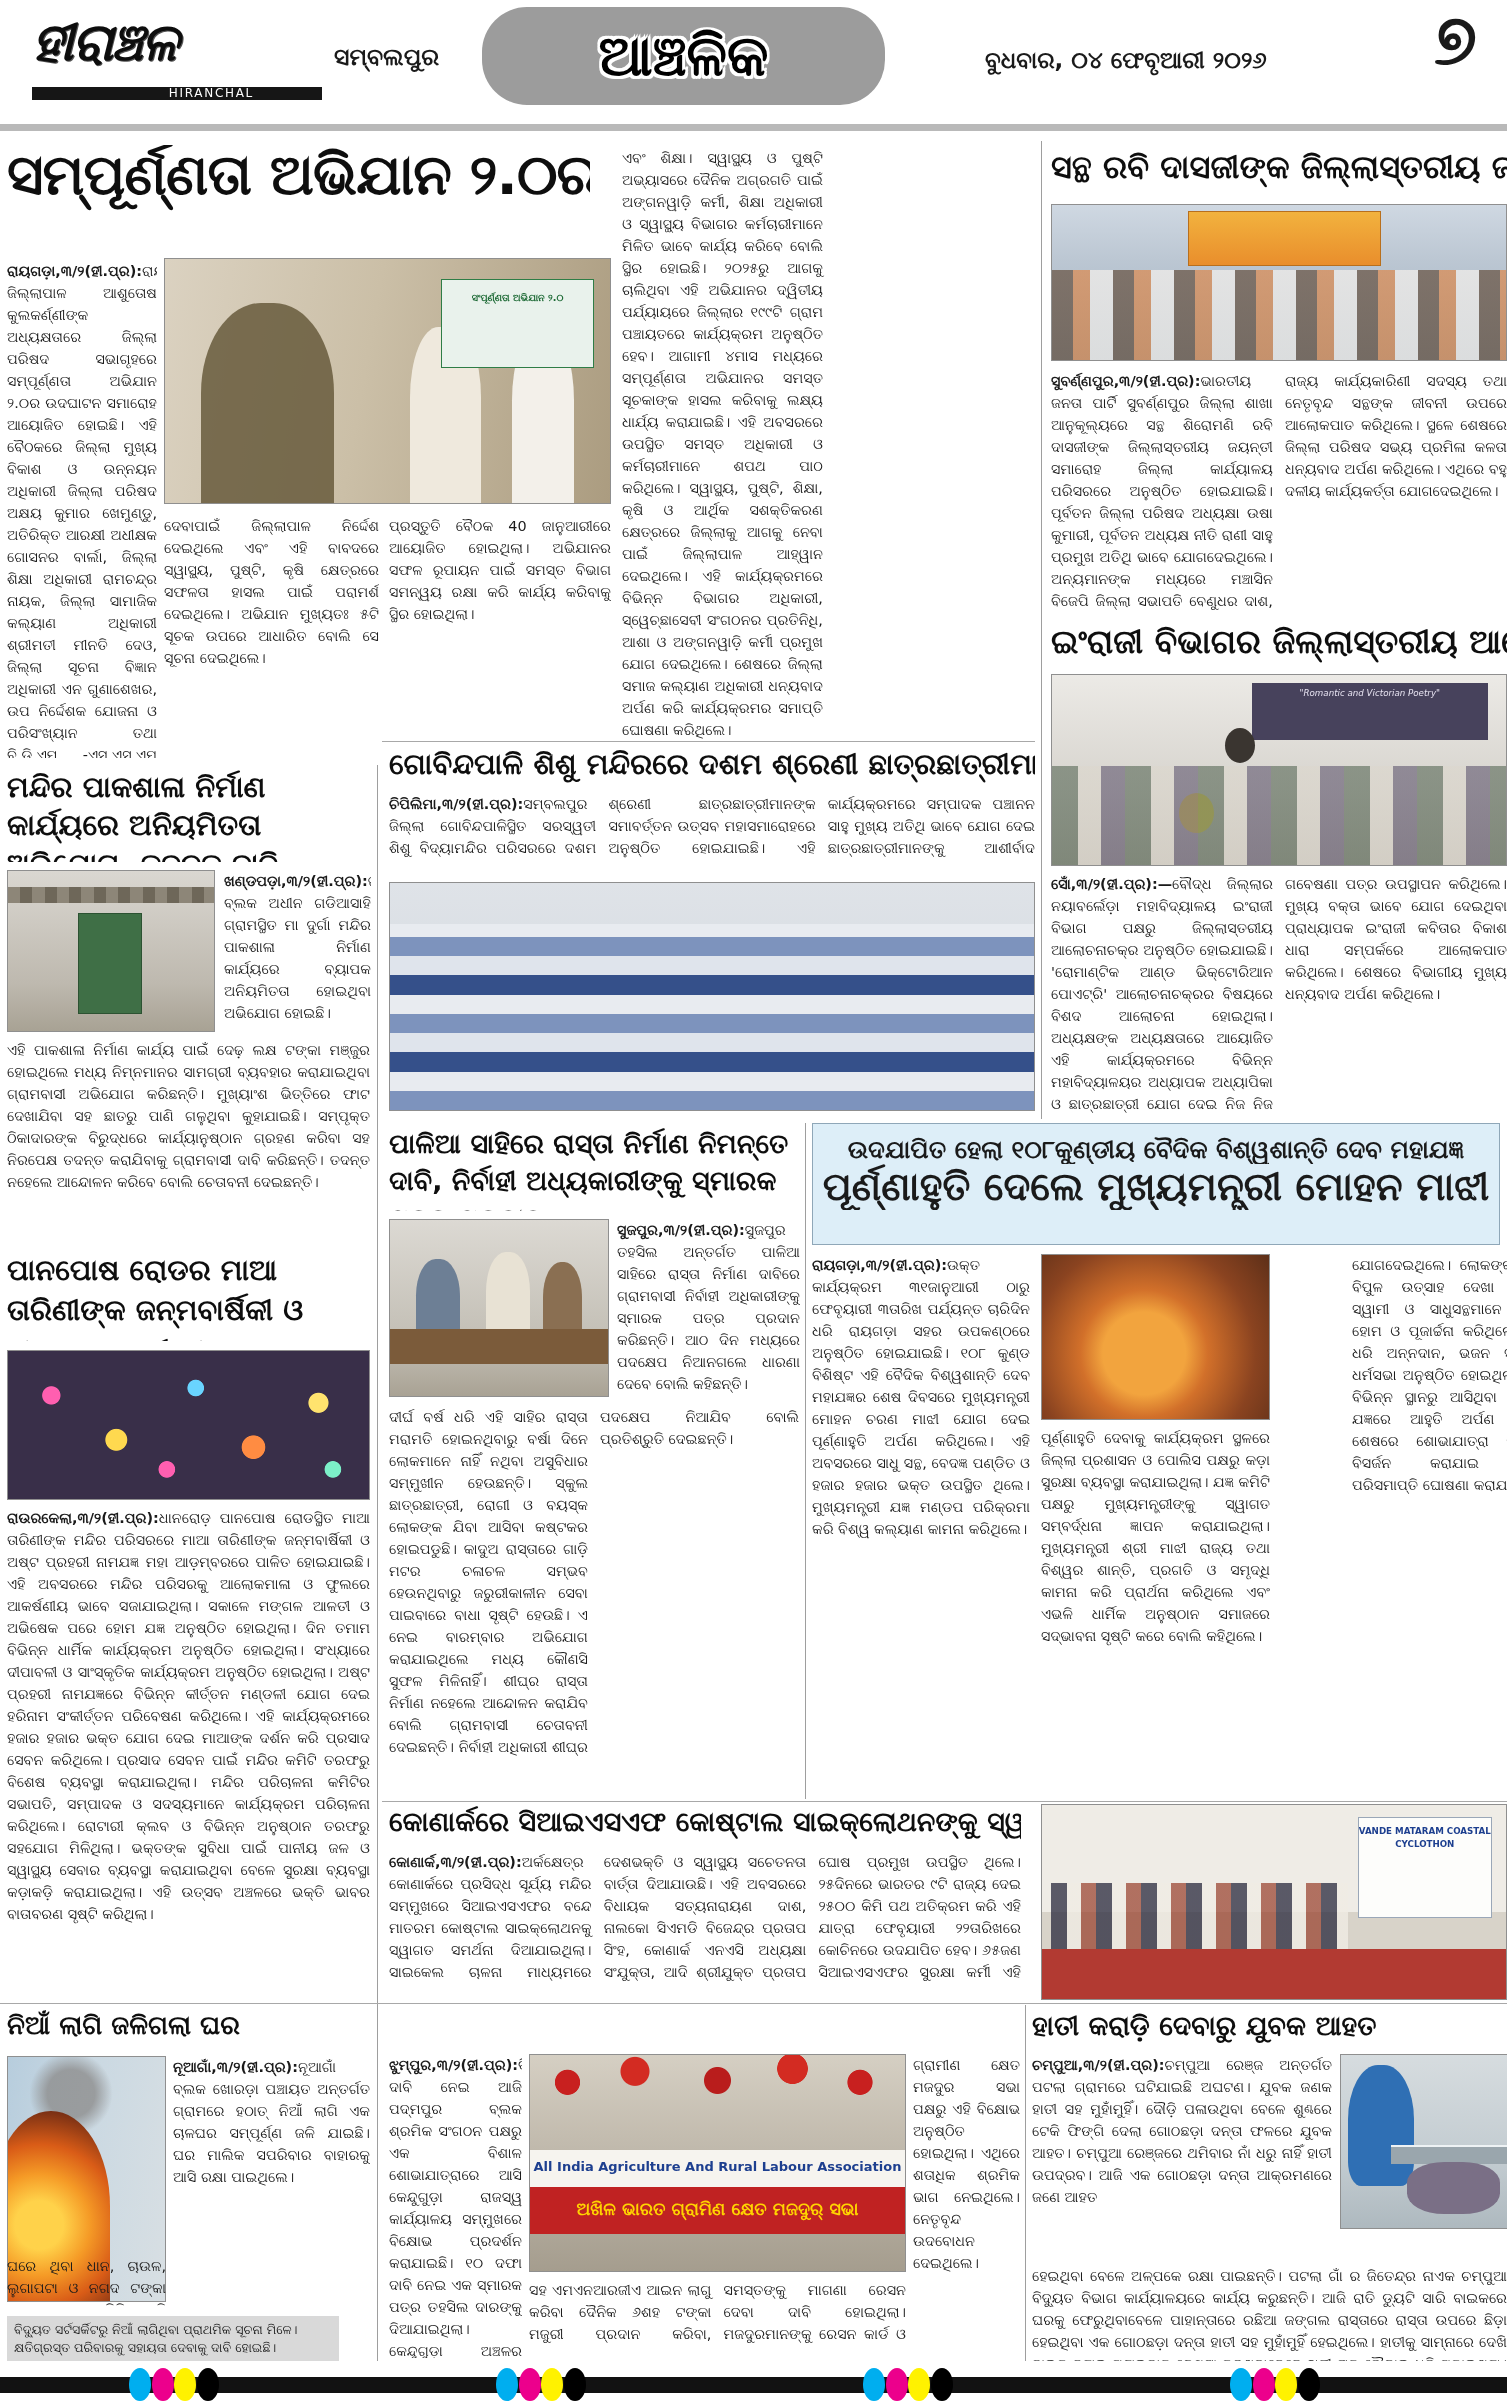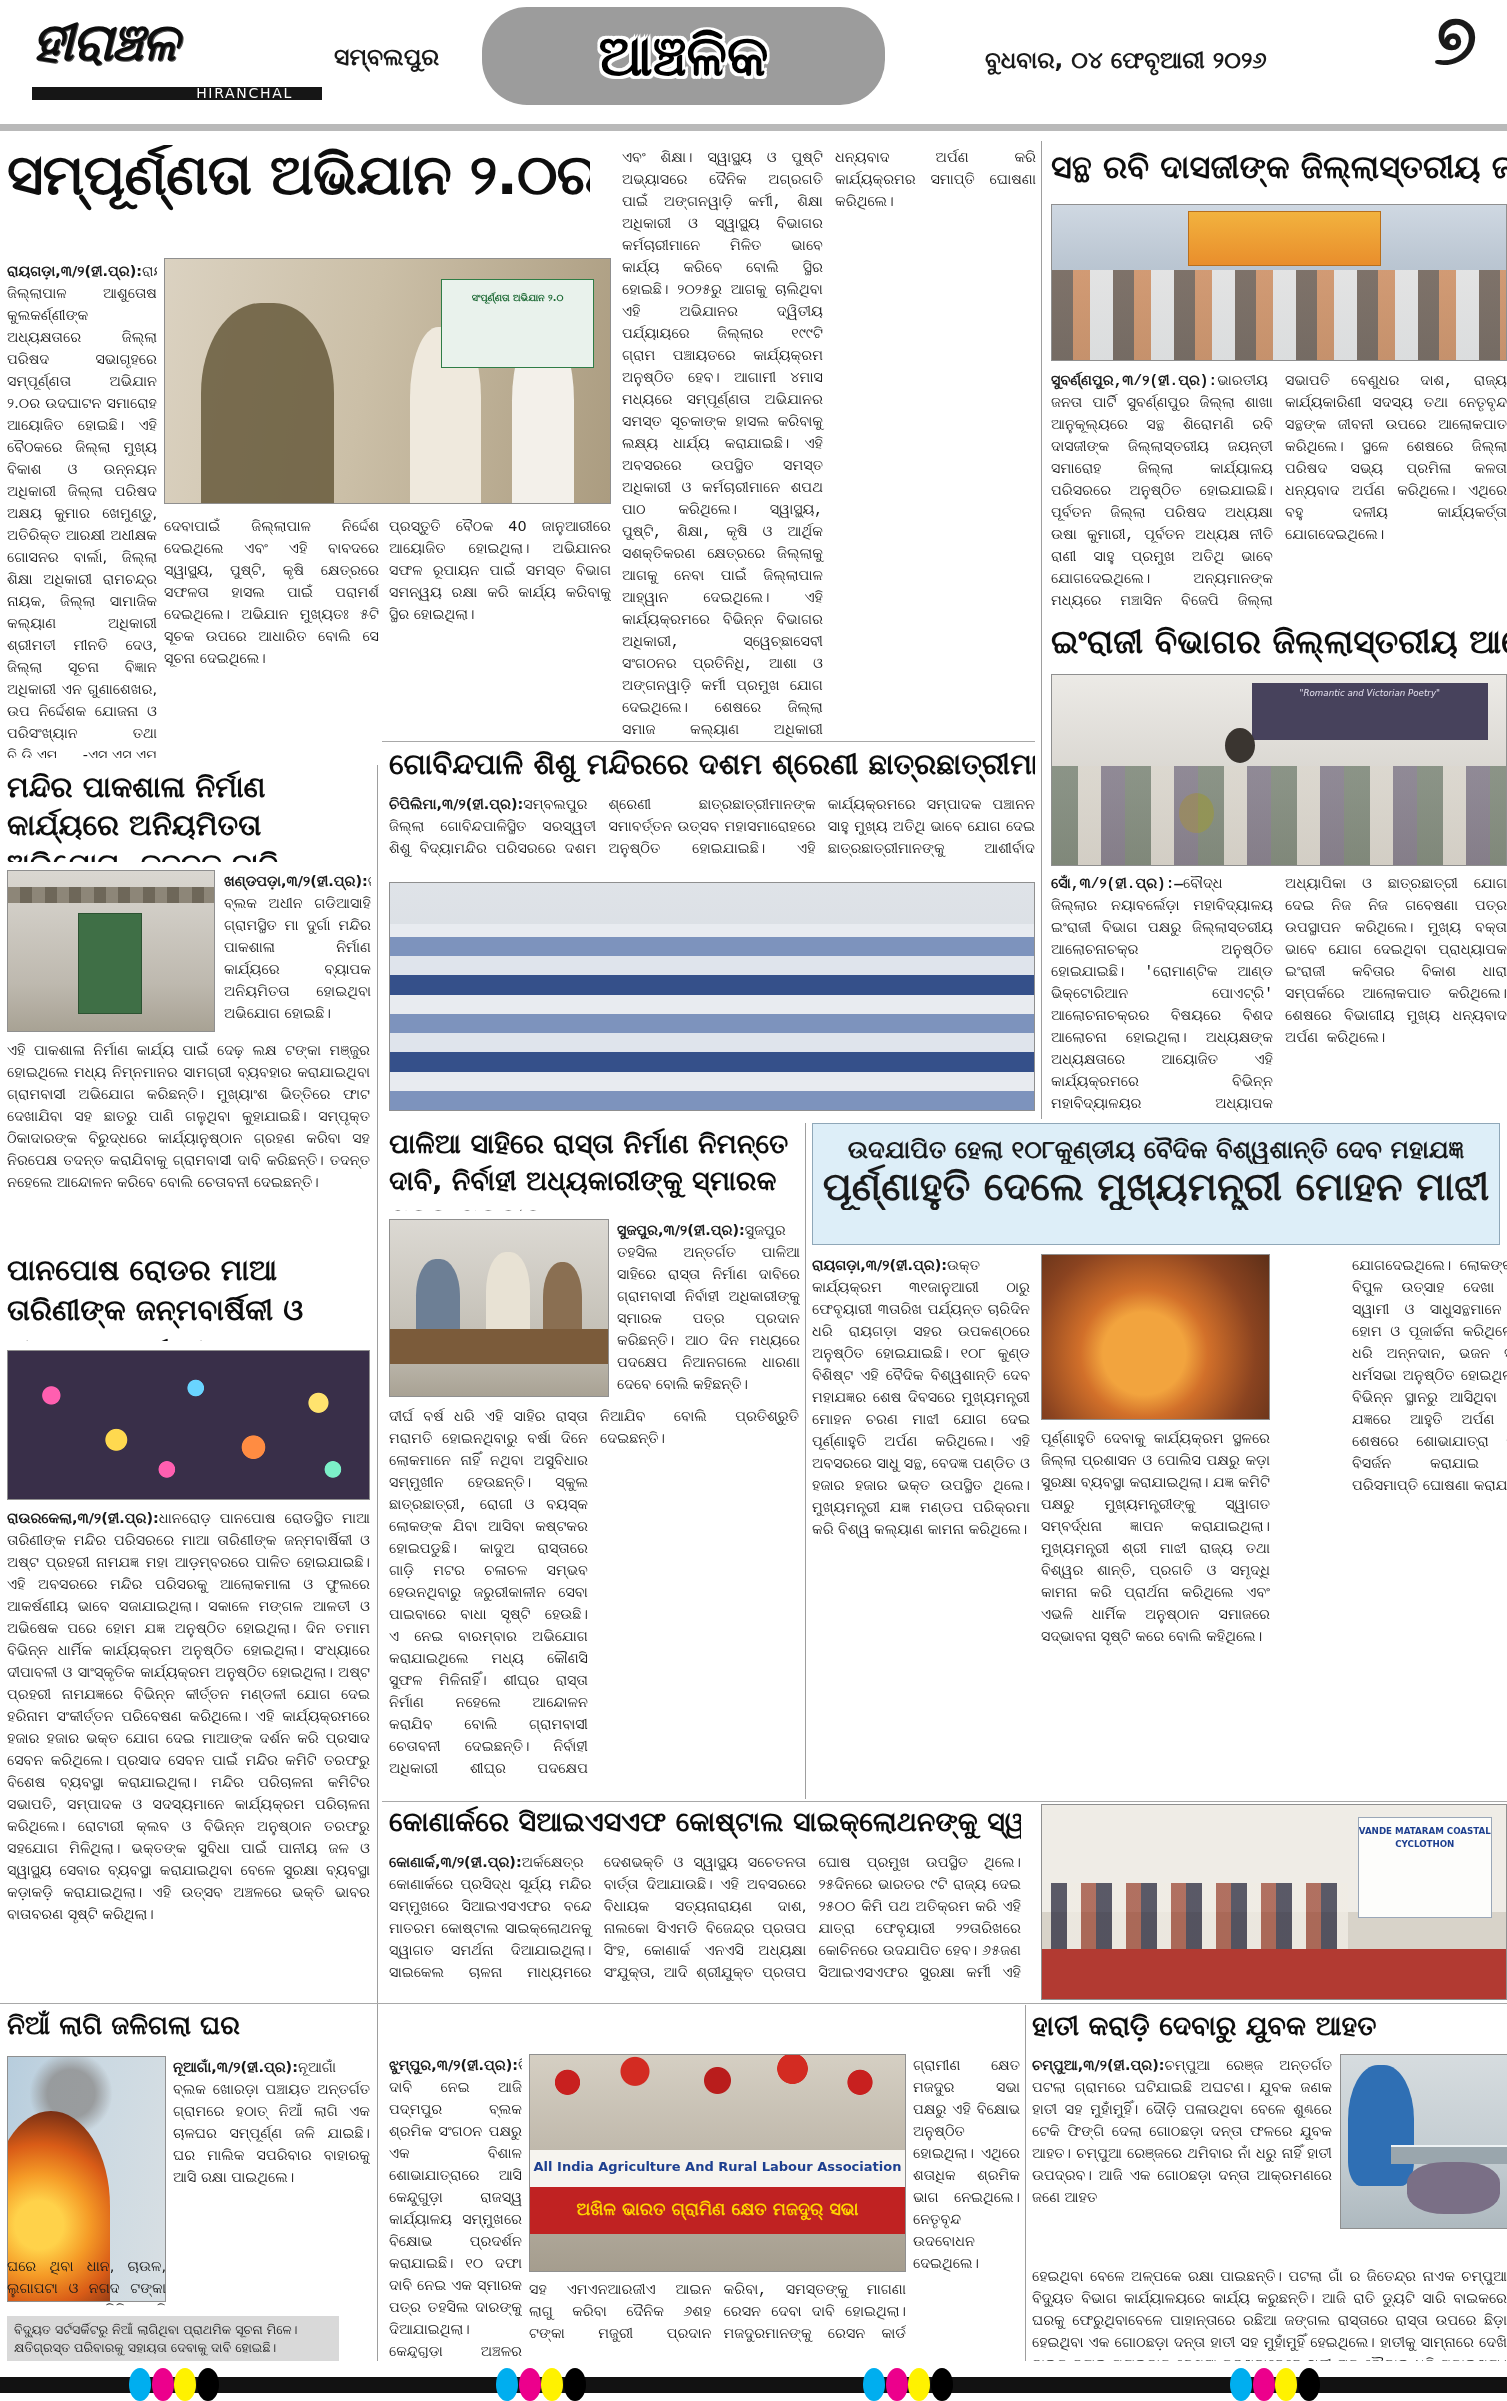--- a/index.html
+++ b/index.html
@@ -4,39 +4,39 @@
 <style>
   html,body{margin:0;padding:0;background:#e8e8e8;}
   .page{position:relative;width:1507px;height:2401px;background:#ffffff;margin:0 auto;
         font-family:"DejaVu Sans",sans-serif;color:#1a1a1a;overflow:hidden;}
   .abs{position:absolute;}
   
   .logo-wrap{left:32px;top:5.2px;width:290px;height:96px;}
   .logo-text{font-size:52px;font-weight:800;font-style:italic;letter-spacing:-1.7px;line-height:75px;
              color:#0d0d0d;text-shadow:0.9px 0.9px 0 #555;white-space:nowrap;overflow:hidden;}
   .logo-bar{position:absolute;left:0;bottom:1.7px;width:100%;height:13px;background:#161616;
-            color:#fff;font-size:14px;letter-spacing:1.7px;text-align:right;line-height:13px;padding-right:29px;box-sizing:border-box;}
+            color:#fff;font-size:12px;letter-spacing:1.7px;text-align:right;line-height:13px;padding-right:68px;box-sizing:border-box;}
   .edition{left:334px;top:45px;font-size:23.6px;font-weight:700;font-family:Liberation Mono, monospace;}
   .section-pill{left:482px;top:7px;width:403px;height:98px;background:#9c9c9c;border-radius:45px;
                 display:flex;align-items:center;justify-content:center;}
   .section-pill span{font-size:56px;font-weight:800;color:#000;
       text-shadow:-2.6px -2.6px 0 #fff,2.6px -2.6px 0 #fff,-2.6px 2.6px 0 #fff,2.6px 2.6px 0 #fff,0 2.6px 0 #fff,0 -2.6px 0 #fff,2.6px 0 0 #fff,-2.6px 0 0 #fff;}
   .issue-date{left:985px;top:47px;font-size:23px;font-weight:700;white-space:nowrap;}
   .page-num{left:1434px;top:5.2px;font-size:70px;font-weight:800;line-height:1;}
   .header-rule{left:0;top:124px;width:1507px;height:7px;background:#b9b9b9;}
   
   .vrule{position:absolute;width:0.9px;background:#9e9e9e;}
   .hrule{position:absolute;height:0.9px;background:#a8a8a8;}
   
   .hl{font-weight:800;color:#0e0e0e;overflow:hidden;}
   .hl-lead{font-size:56px;line-height:1.06;letter-spacing:-0.9px;}
   .hl-1line{white-space:nowrap;}
   .body{font-size:14.4px;line-height:22px;text-align:justify;overflow:hidden;margin:0;}
   .body .dl{font-weight:800;}
-  .cols2{column-count:2;column-gap:12.2px;column-fill:auto;font-family:Liberation Mono, monospace;}
+  .cols2{column-count:2;column-gap:12.2px;column-fill:auto;}
   .cols3{column-count:3;column-gap:12.2px;column-fill:auto;}
   
   .photo{position:absolute;border:0.9px solid #8f8f8f;box-sizing:border-box;overflow:hidden;background:#c9c4ba;}
   .blob{position:absolute;border-radius:50%;}
   .ph-lead{background:linear-gradient(100deg,#dbd2c1,#cbbfa7 45%,#ab9c80);}
   .ph-lead .fig1{left:8%;top:18%;width:30%;height:82%;background:#675a3c;border-radius:45% 45% 0 0;opacity:.85;}
   .ph-lead .fig2{left:55%;top:28%;width:16%;height:72%;background:#efe9dd;border-radius:40% 40% 0 0;}
   .ph-lead .fig3{left:78%;top:30%;width:14%;height:70%;background:#f3f0ea;border-radius:40% 40% 0 0;}
   .ph-lead .banner{position:absolute;left:62%;top:8%;width:34%;height:36%;background:#e9f2ec;border:1.7px solid #2e7d46;}
   .ph-lead .banner span{display:block;margin-top:12.2px;text-align:center;font-size:9.6px;font-weight:700;color:#1d6a35;}

